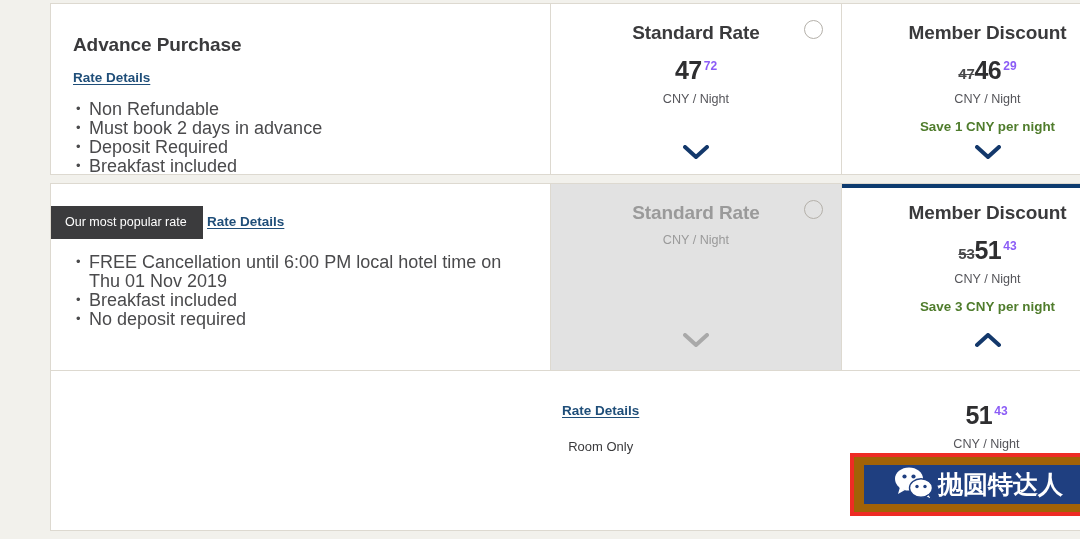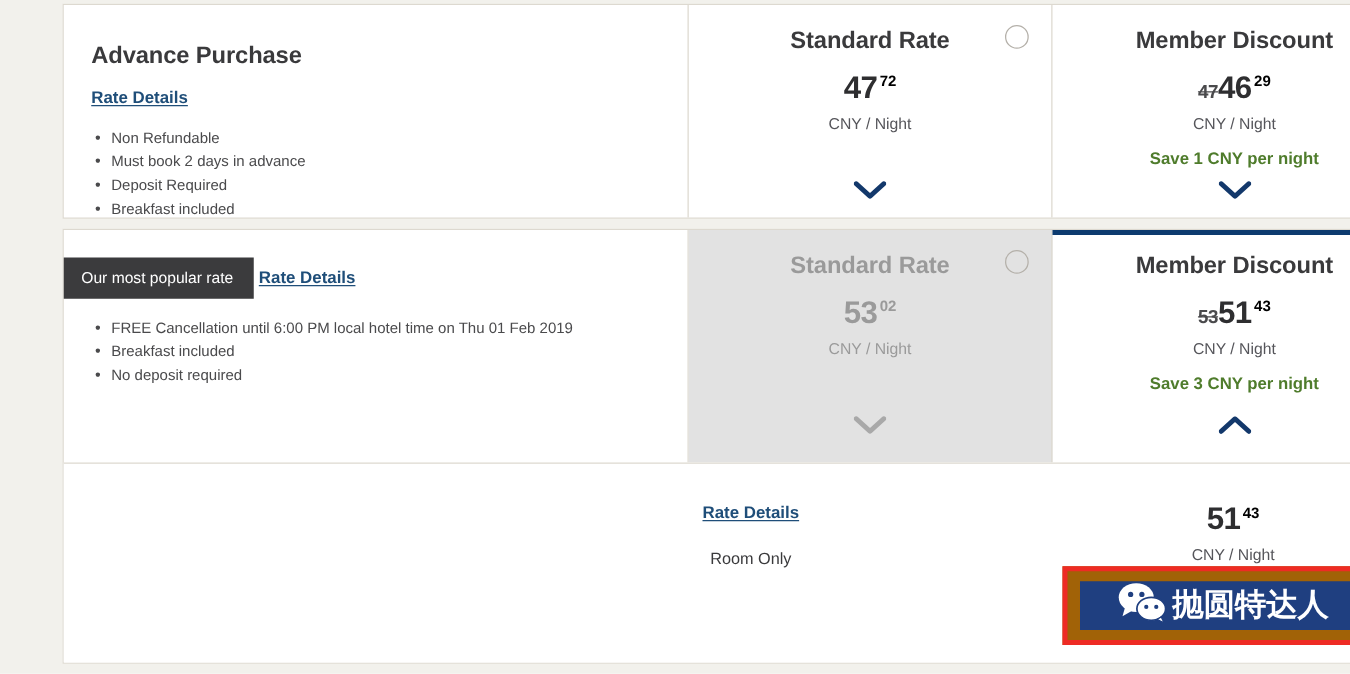--- a/index.html
+++ b/index.html
@@ -95,21 +95,21 @@
     cursor: pointer;
   }
 
   .bullets {
     list-style: none;
     margin-top: 14px;
   }
 
   .bullets li {
     position: relative;
-    font-size: 12px;
+    font-size: 18px;
     line-height: 19px;
     color: #4a4a4c;
     padding-left: 16px;
   }
 
   .bullets li::before {
     content: "\2022";
     position: absolute;
     left: 3px;
     top: -1px;
@@ -185,21 +185,21 @@
     font-weight: bold;
     color: #2e2e30;
     letter-spacing: -0.5px;
   }
 
   .disabled .main-price { color: #9a9a9a; }
 
   .cents {
     font-size: 12px;
     font-weight: bold;
-    color: #000000;
+    color: #8b5cf6;
     vertical-align: 9px;
     margin-left: 2px;
   }
 
   .disabled .cents { color: #9a9a9a; }
 
   .per-night {
     font-size: 12.6px;
     color: #55555a;
     margin-top: 9px;
@@ -350,32 +350,29 @@
     </div>
   </div>
 
   <div class="row-two-wrap">
     <div class="rate-row row-two">
 
       <div class="info-panel with-badge">
         <div class="popular-badge">Our most popular rate</div>
         <a class="rate-details-link">Rate Details</a>
         <ul class="bullets">
-          <li>FREE Cancellation until 6:00 PM local hotel time on Thu 01 Feb 2019</li>
+          <li>FREE Cancellation until 6:00 PM local hotel time on Thu 01 Nov 2019</li>
           <li>Breakfast included</li>
           <li>No deposit required</li>
         </ul>
       </div>
 
       <div class="price-col divider-right disabled">
         <div class="col-head">Standard Rate</div>
         <div class="radio"></div>
-        <div class="price-line">
-          <span class="main-price">53</span><span class="cents">02</span>
-        </div>
         <div class="per-night">CNY / Night</div>
         <div class="chev">
           <svg width="26" height="15" viewBox="0 0 26 15">
               <path d="M2 2 L13 12 L24 2" fill="none" stroke="#a9a9a9" stroke-width="4" stroke-linecap="round" stroke-linejoin="round"></path>
             </svg>
         </div>
       </div>
 
       <div class="price-col selected">
         <div class="col-head">Member Discount</div>

